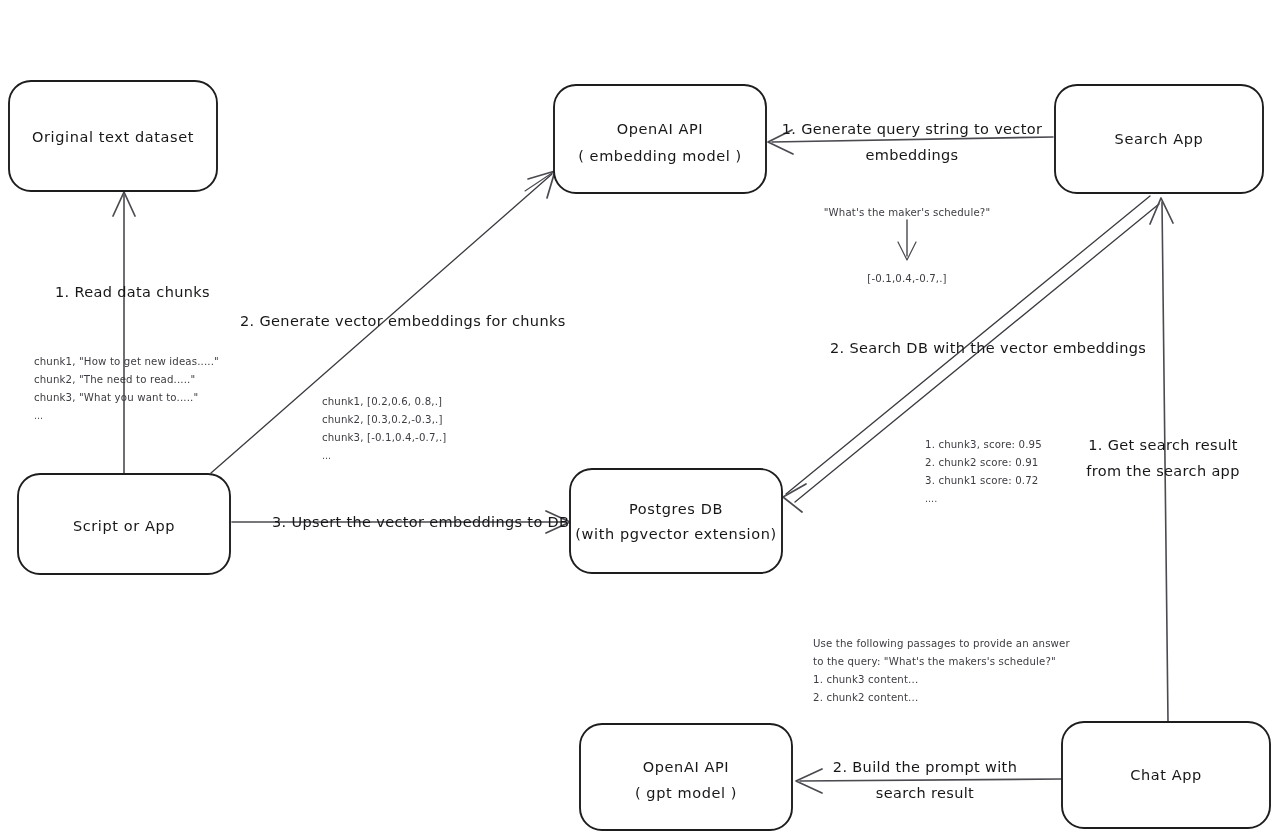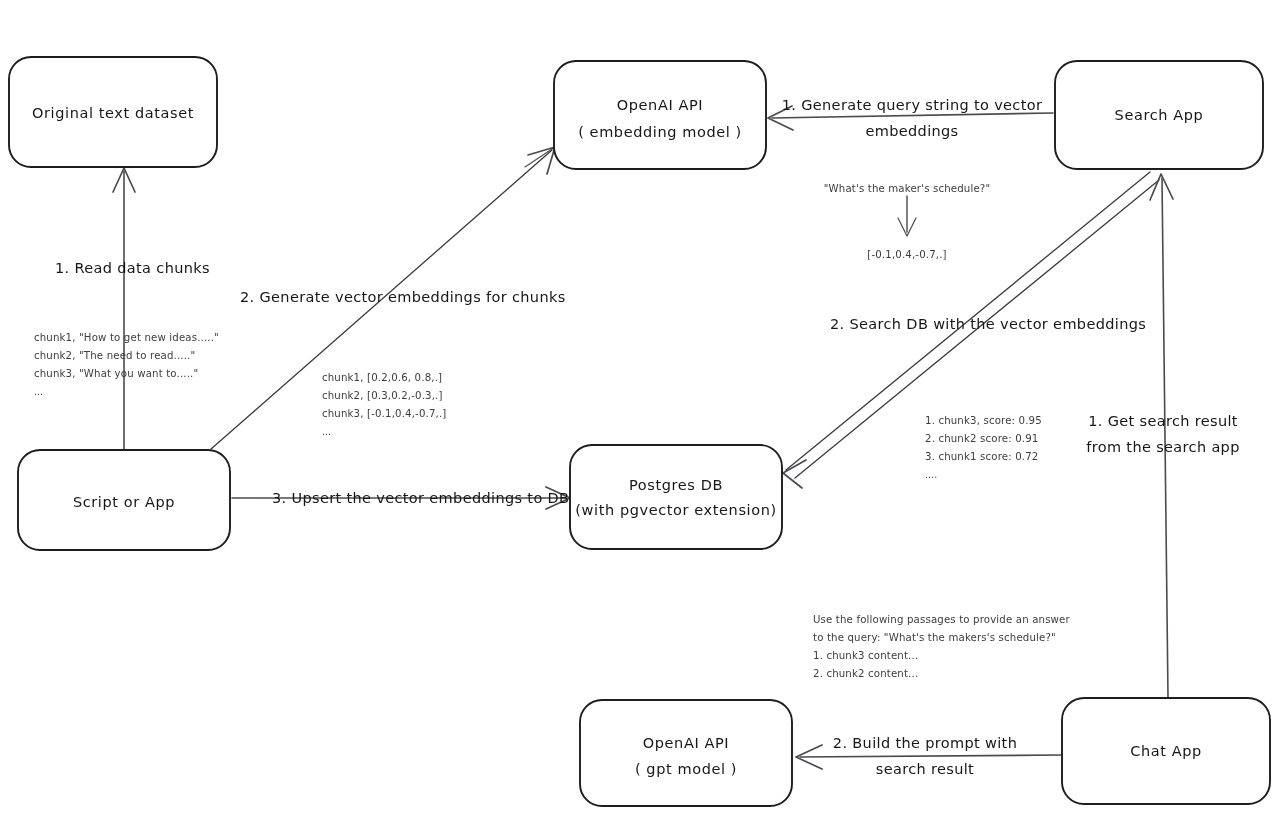--- a/index.html
+++ b/index.html
@@ -11,20 +11,21 @@
     width: 1280px;
     height: 832px;
     font-family: "DejaVu Sans", sans-serif;
     overflow: hidden;
   }
   #diagram-root {
     position: relative;
     width: 1280px;
     height: 660px;
     background: #ffffff;
+    margin-top: 24px;
   }
   svg.layer {
     position: absolute;
     left: 0;
     top: 0;
     width: 1280px;
     height: 832px;
   }
   .node-box {
     fill: #ffffff;

